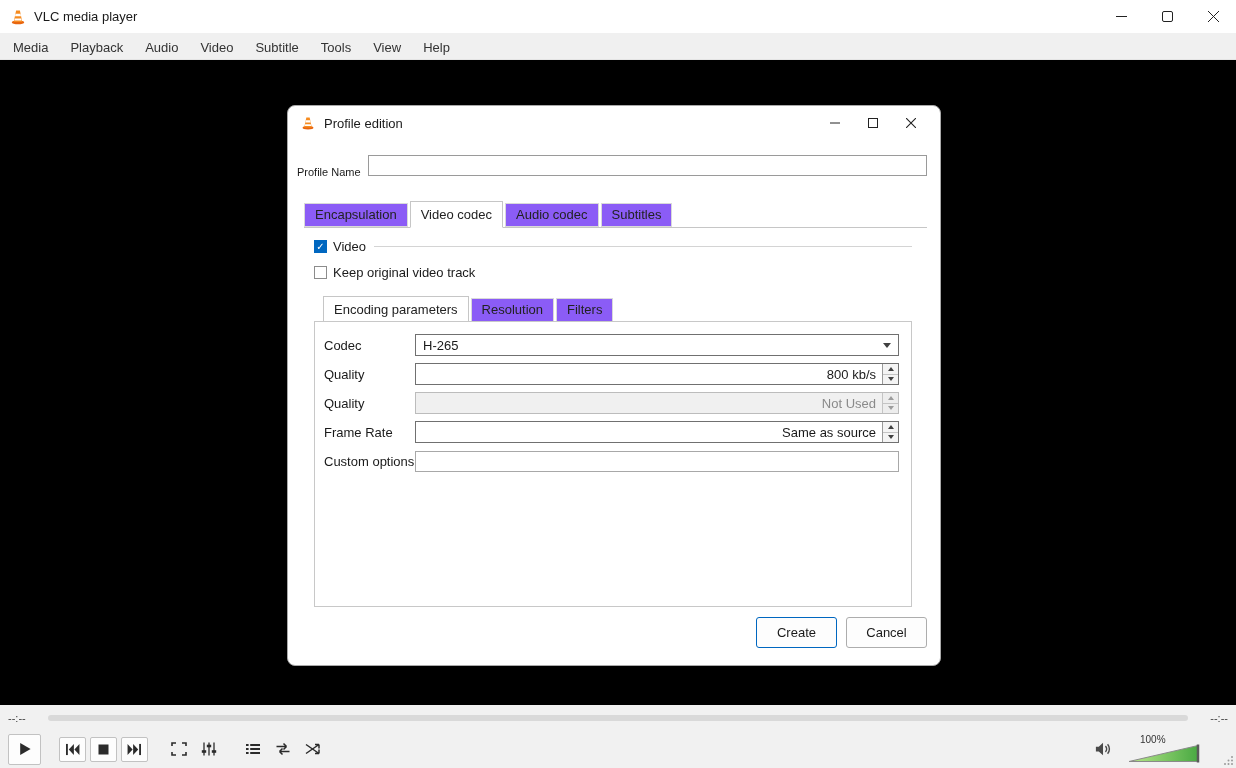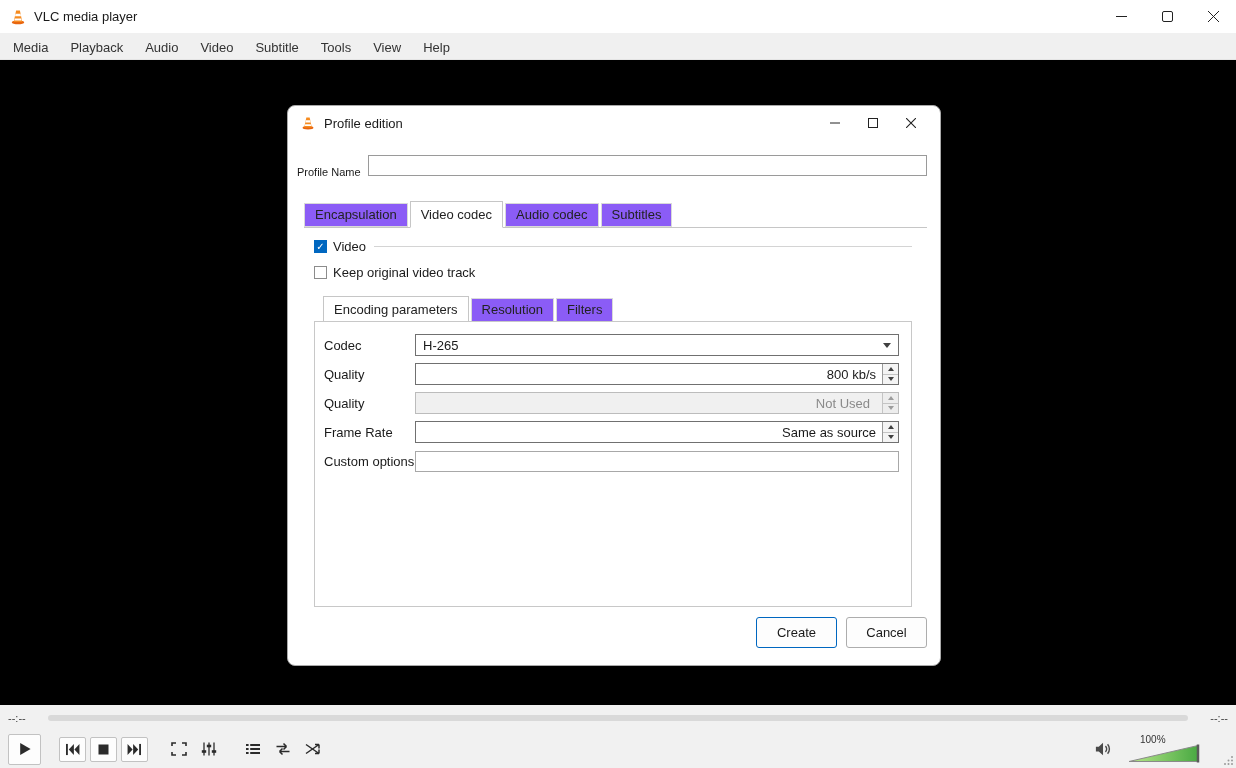--- a/index.html
+++ b/index.html
@@ -63,21 +63,21 @@
   .frow .flabel { width:91px; font-size:13px; flex:none; }
   .combo { flex:1; height:22px; border:1px solid #707070; background:#fff; display:flex; align-items:center; padding:0 7px; font-size:13px; }
   .combo-arrow { margin-left:auto; width:0; height:0; border-left:4px solid transparent; border-right:4px solid transparent; border-top:5px solid #404040; }
   .spinbox { flex:1; height:22px; border:1px solid #707070; background:#fff; display:flex; align-items:stretch; font-size:13px; }
   .spinbox .val { flex:1; display:flex; align-items:center; justify-content:flex-end; padding-right:6px; }
   .spin { width:16px; border-left:1px solid #9a9a9a; display:flex; flex-direction:column; background:#f4f4f4; }
   .spin > div { flex:1; display:flex; align-items:center; justify-content:center; }
   .spin .u { border-bottom:1px solid #c4c4c4; }
   .tri-up { width:0; height:0; border-left:3px solid transparent; border-right:3px solid transparent; border-bottom:4px solid #404040; }
   .tri-dn { width:0; height:0; border-left:3px solid transparent; border-right:3px solid transparent; border-top:4px solid #404040; }
-  .spinbox.disabled { background:#f0f0f0; border-color:#bcbcbc; color:#8a8a8a;gap:6px; }
+  .spinbox.disabled { background:#f0f0f0; border-color:#bcbcbc; color:#8a8a8a; }
   .spinbox.disabled .spin { background:#ededed; border-left-color:#c4c4c4; }
   .spinbox.disabled .tri-up { border-bottom-color:#9c9c9c; }
   .spinbox.disabled .tri-dn { border-top-color:#9c9c9c; }
   .frow .text-input { flex:1; border-color:#a8a8a8; }
 
   .dlg-buttons { position:absolute; right:13px; bottom:17px; display:flex; }
   .btn { width:81px; height:31px; background:#fdfdfd; border:1px solid #adadad; border-radius:3px; font-size:13px; display:flex; align-items:center; justify-content:center; margin-left:9px; }
   .btn.default { border-color:#0067c0; }
 
   svg { display:block; }

